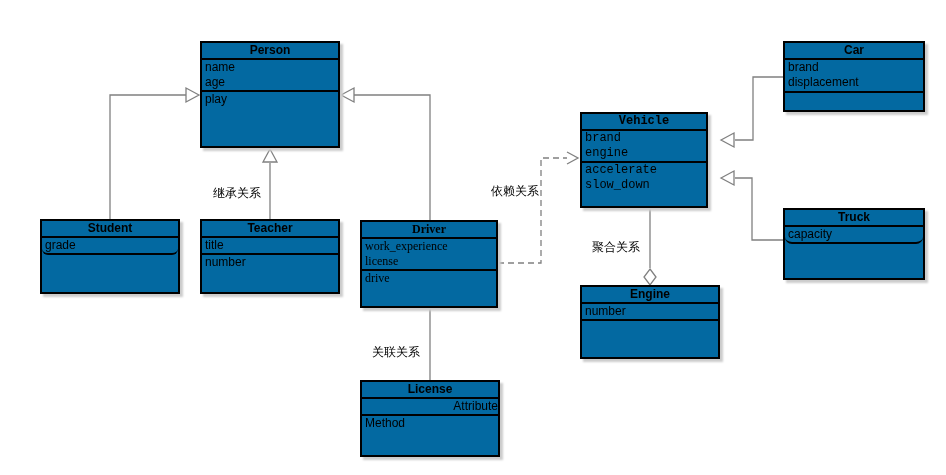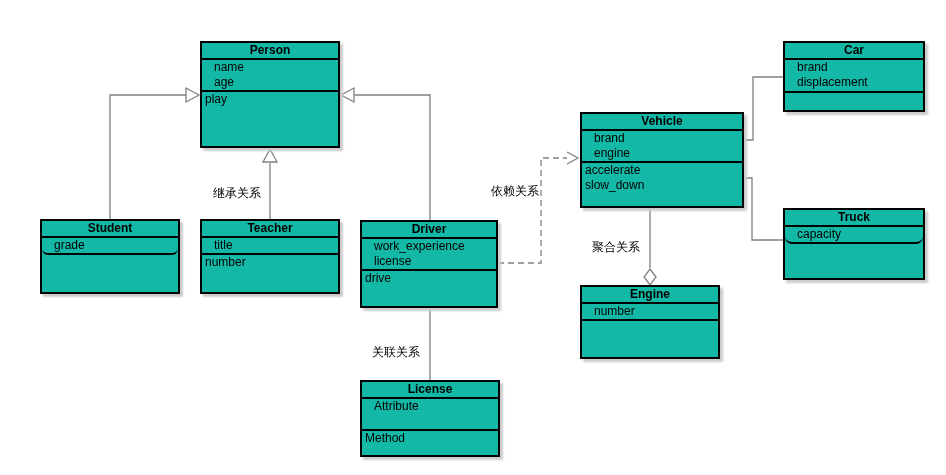--- a/index.html
+++ b/index.html
@@ -9,39 +9,39 @@
     background:#ffffff;
     font-family:"Liberation Sans", sans-serif;
     font-size:12px;
     color:#000;
     overflow:hidden;
   }
   #wires{position:absolute;left:0;top:0;width:946px;height:475px;}
   .uml-class{
     position:absolute;
     box-sizing:border-box;
-    background:#14b8a6;
+    background:#0369a1;
     border:2px solid #000000;
     box-shadow:3px 3px 2px #cccccc;
     display:flex;
     flex-direction:column;
   }
   .uml-title{
     box-sizing:border-box;
     height:17px;
     border-bottom:2px solid #000000;
     font-weight:bold;
     text-align:center;
     line-height:14px;
     flex:0 0 auto;
   }
   .uml-attrs{
     box-sizing:border-box;
     border-bottom:2px solid #000000;
-    padding:0 0 0 12px;
+    padding:0 0 0 3px;
     flex:0 0 auto;
     overflow:hidden;
   }
   .uml-methods{
     box-sizing:border-box;
     padding:0 0 0 3px;
     flex:1 1 auto;
     overflow:hidden;
   }
   .uml-line{line-height:15px;height:15px;white-space:nowrap;}
@@ -112,42 +112,42 @@
   <div class="uml-class" style="left:200px;top:219px;width:140px;height:75px;">
     <div class="uml-title">Teacher</div>
     <div class="uml-attrs" style="height:17px;">
       <div class="uml-line">title</div>
     </div>
     <div class="uml-methods">
       <div class="uml-line">number</div>
     </div>
   </div>
 
-  <div class="uml-class" style="left:360px;top:220px;width:138px;height:88px;">
+  <div class="uml-class" style="left:360px;top:220px;width:138px;height:88px;font-family:Liberation Serif, serif;">
     <div class="uml-title">Driver</div>
     <div class="uml-attrs" style="height:32px;">
       <div class="uml-line">work_experience</div>
       <div class="uml-line">license</div>
     </div>
     <div class="uml-methods">
       <div class="uml-line">drive</div>
     </div>
   </div>
 
   <div class="uml-class" style="left:360px;top:380px;width:140px;height:77px;">
     <div class="uml-title">License</div>
-    <div class="uml-attrs" style="height:32px;">
+    <div class="uml-attrs" style="height:17px;text-align:right;">
       <div class="uml-line">Attribute</div>
     </div>
     <div class="uml-methods">
       <div class="uml-line">Method</div>
     </div>
   </div>
 
-  <div class="uml-class" style="left:580px;top:112px;width:164px;height:96px;">
+  <div class="uml-class" style="left:580px;top:112px;width:128px;height:96px;font-family:Liberation Mono, monospace;">
     <div class="uml-title">Vehicle</div>
     <div class="uml-attrs" style="height:32px;">
       <div class="uml-line">brand</div>
       <div class="uml-line">engine</div>
     </div>
     <div class="uml-methods">
       <div class="uml-line">accelerate</div>
       <div class="uml-line">slow_down</div>
     </div>
   </div>

